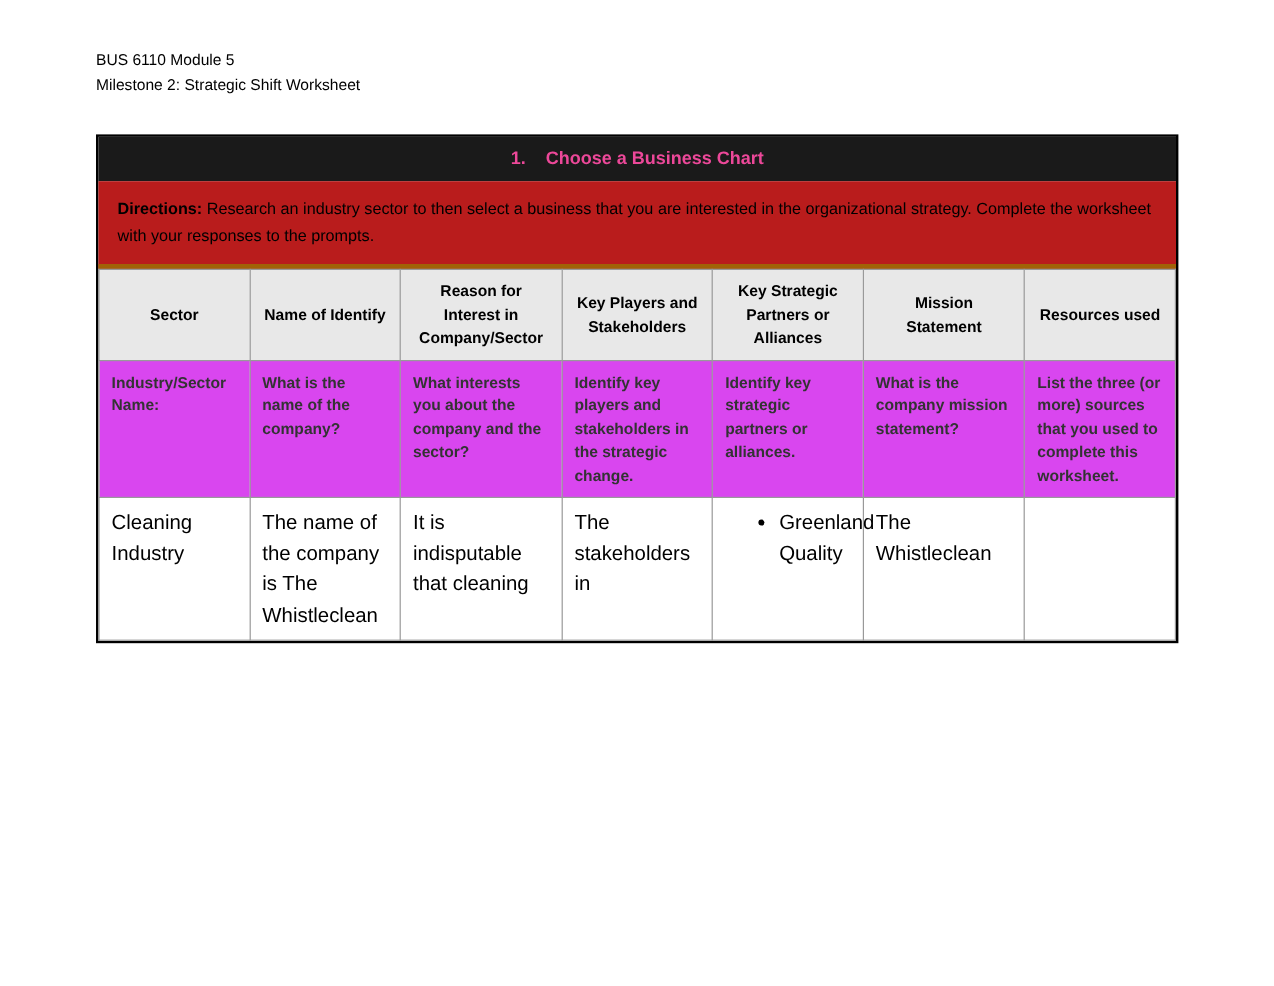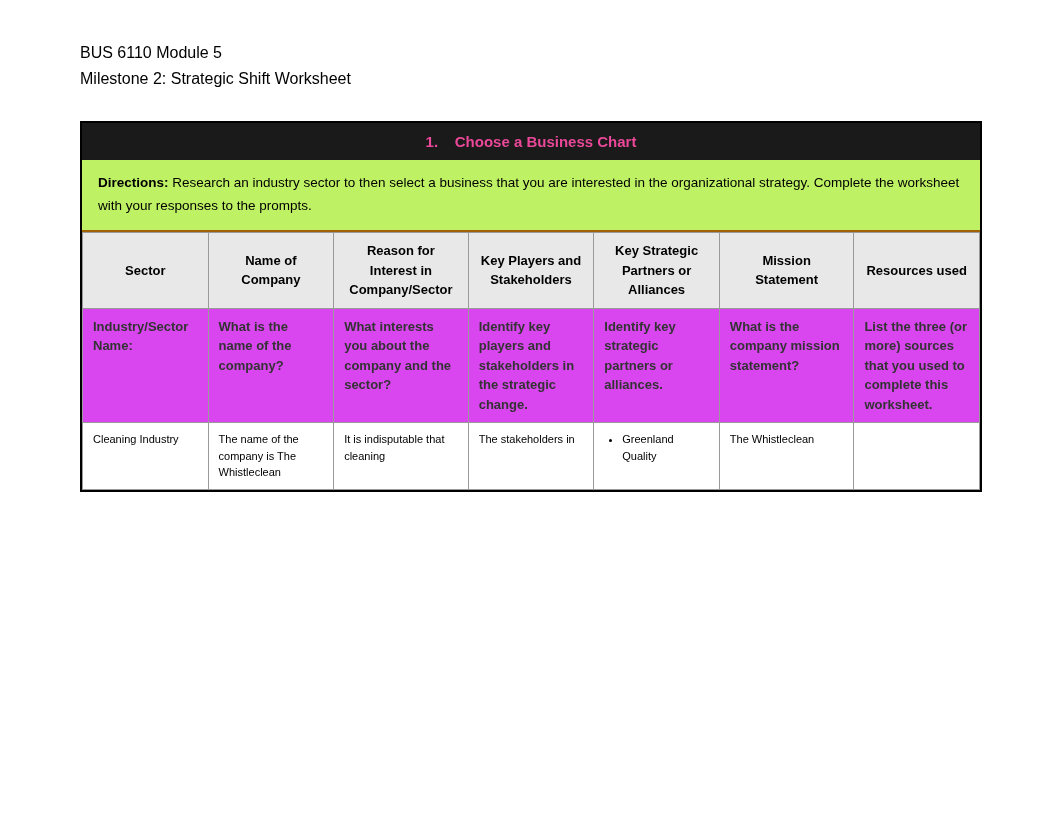--- a/index.html
+++ b/index.html
@@ -15,42 +15,42 @@
       color: #000;
       width: 1062px;
       min-height: 822px;
     }
 
     .page-header {
       padding: 40px 80px 20px 80px;
     }
 
     .page-header p {
-      font-size: 16px;
+      font-size: 13px;
       line-height: 1.6;
     }
 
     .main-container {
       margin: 10px 80px;
       border: 2px solid #000;
     }
 
     .section-title-bar {
       background: #1a1a1a;
       color: #ec4899;
       text-align: center;
       padding: 10px 0;
       font-size: 15px;
       font-weight: bold;
     }
 
     .directions-box {
-      background: #bef264;
+      background: #b91c1c;
       padding: 12px 16px;
-      border-bottom: 2px solid #a16207;
+      border-bottom: 4px solid #a16207;
       font-size: 13.5px;
       line-height: 1.7;
     }
 
     .directions-box strong {
       font-weight: bold;
     }
 
     table {
       width: 100%;
@@ -84,30 +84,31 @@
     .sub-header-row td {
       background: #d946ef;
       font-style: normal;
       color: #333;
       font-size: 13px;
       font-weight: bold;
     }
 
     .data-row td {
       background: #fff;
-      font-size: 11px;
+      font-size: 17px;
     }
 
     .bullet-list {
       list-style: disc;
       padding-left: 18px;
     }
 
     .bullet-list li {
       margin-bottom: 4px;
+      margin-left: 27px;
     }
   </style>
 </head>
 <body>
 
 <div class="page-header">
   <p>BUS 6110 Module 5</p>
   <p>Milestone 2: Strategic Shift Worksheet</p>
 </div>
 
@@ -124,21 +125,21 @@
     <span>Research an industry sector to then select a business that you are interested in the organizational strategy. Complete the worksheet with your responses to the prompts.</span>
   </div>
 
   <table>
     <thead>
       <tr class="header-row">
         <th class="col-sector">
           <span>Sector</span>
         </th>
         <th class="col-name">
-          <span>Name of Company</span>
+          <span>Name of Identify</span>
         </th>
         <th class="col-reason">
           <span>Reason for Interest in Company/Sector</span>
         </th>
         <th class="col-players">
           <span>Key Players and Stakeholders</span>
         </th>
         <th class="col-strategic">
           <span>Key Strategic Partners or Alliances</span>
         </th>

